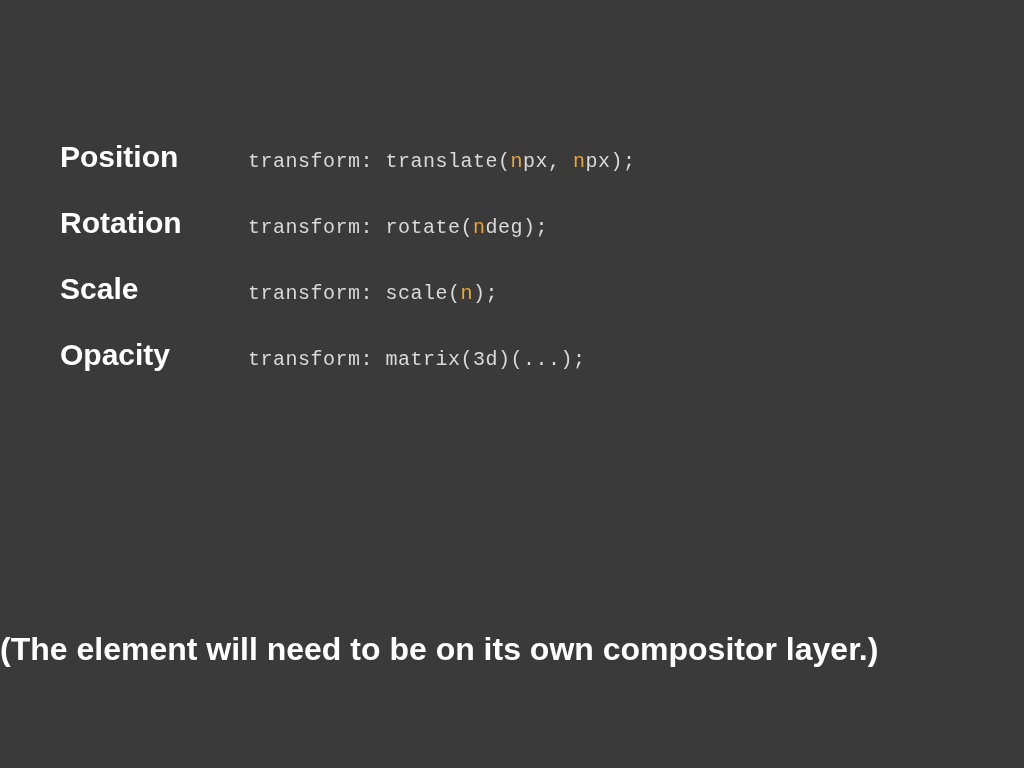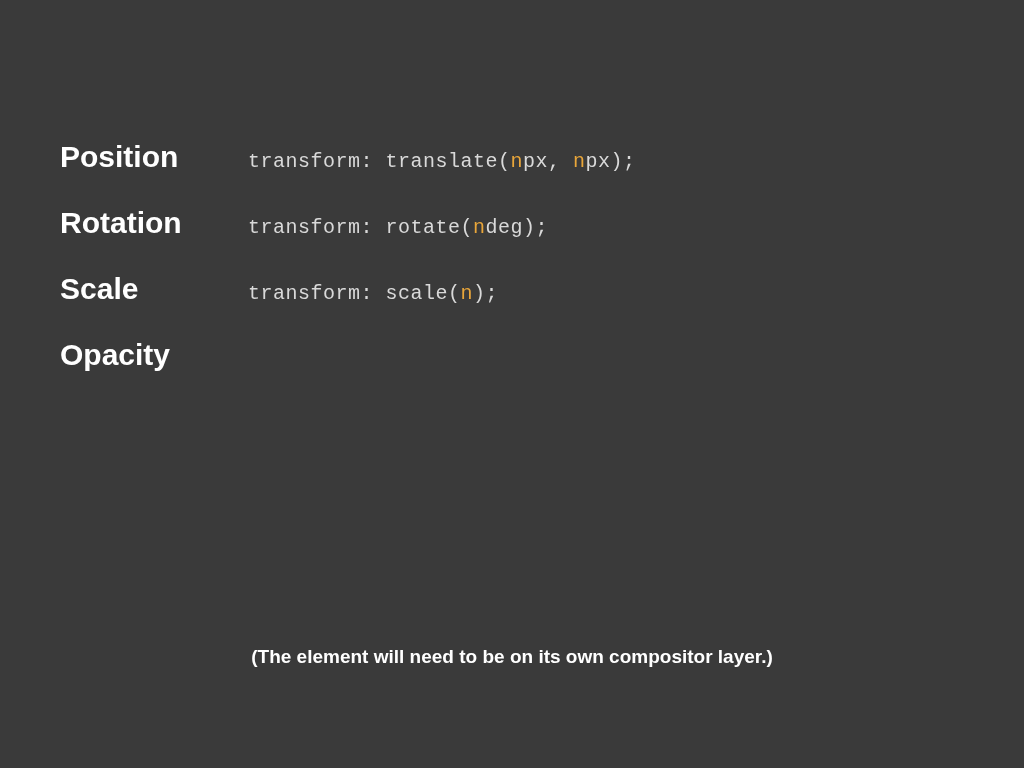--- a/index.html
+++ b/index.html
@@ -42,22 +42,22 @@
       letter-spacing: 0.5px;
     }
     .code .hl {
       color: #e9a63a;
     }
     .footnote {
       position: absolute;
       left: 0;
       right: 0;
       bottom: 100px;
-      text-align: center;
-      font-size: 19px;
+      text-align: left;
+      font-size: 32px;
       font-weight: 700;
       color: #ffffff;
     }
   </style>
 </head>
 <body>
 
 <div class="slide">
   <div class="rows">
 
@@ -72,19 +72,20 @@
     </div>
 
     <div class="row">
       <div class="label">Scale</div>
       <div class="code"><span>transform: scale(</span><span class="hl">n</span><span>);</span></div>
     </div>
 
 
     <div class="row">
       <div class="label">Opacity</div>
+      <div class="code"><span>transform: matrix(3d)(...);</span></div>
     </div>
 
 
   </div>
 
   <div class="footnote">(The element will need to be on its own compositor layer.)</div>
 </div>
 
 </body></html>

